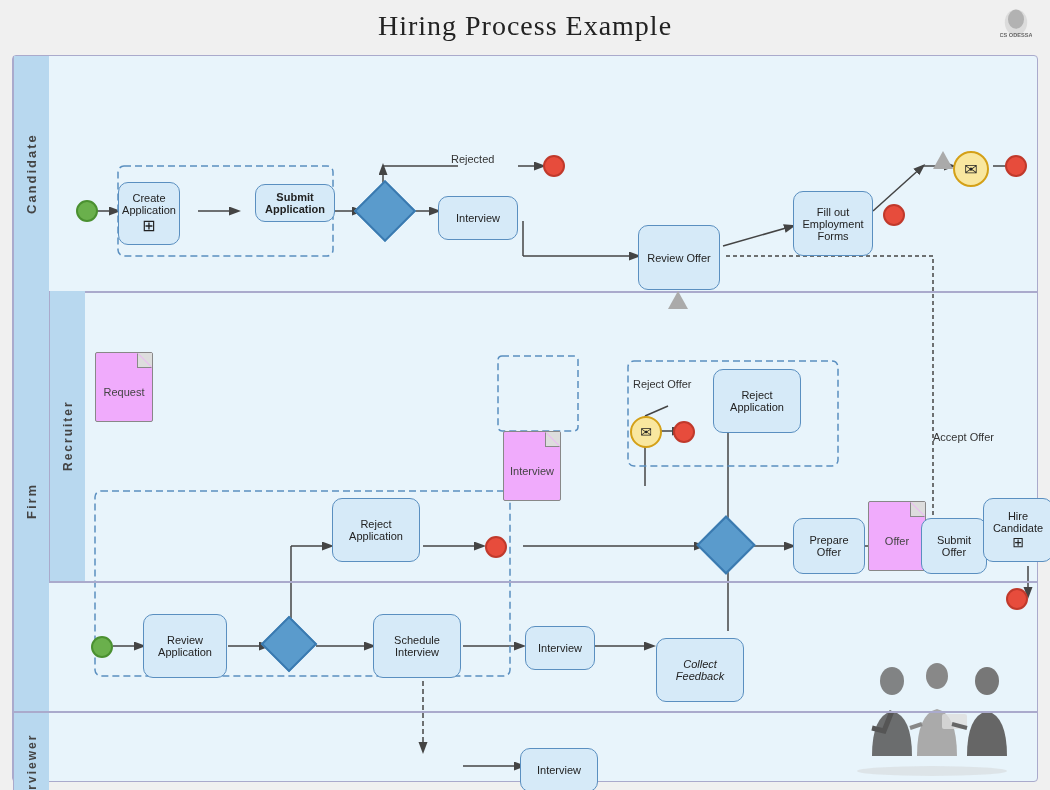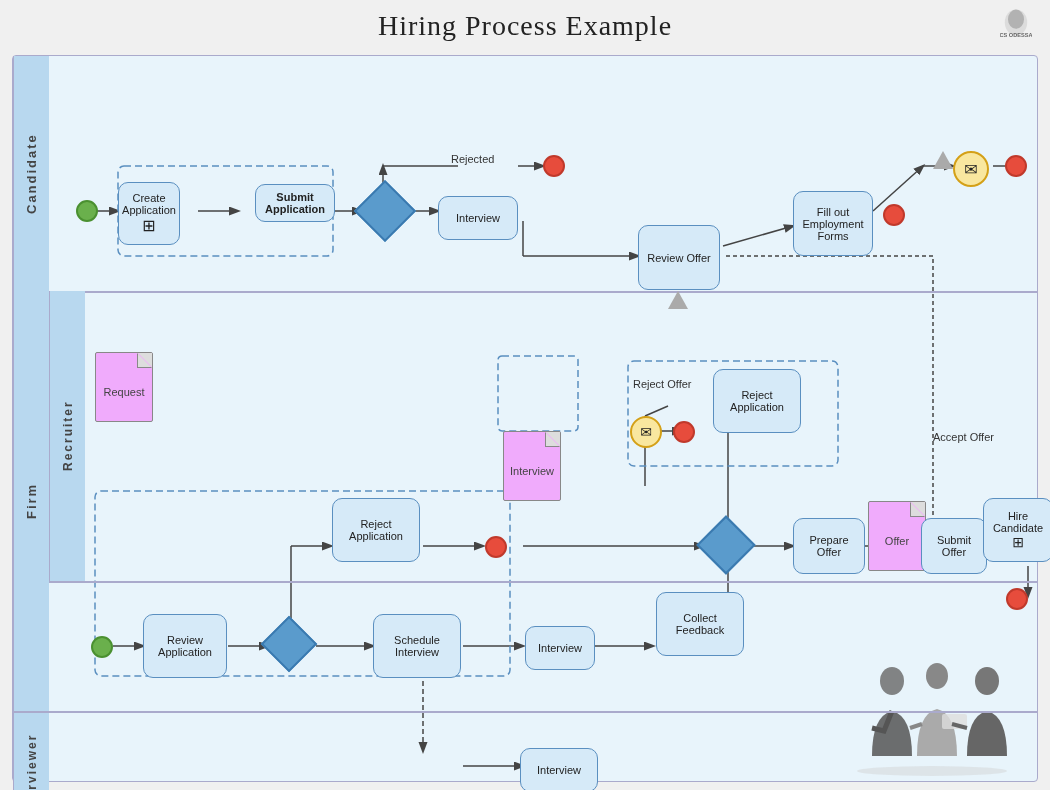--- a/index.html
+++ b/index.html
@@ -418,21 +418,21 @@
   <div class="node circle-end" style="left:472px;top:480px;"></div>
 
   <div class="node rounded-rect" style="left:360px;top:558px;width:88px;height:64px;">
     <span>Schedule Interview</span>
   </div>
 
   <div class="node rounded-rect" style="left:512px;top:570px;width:70px;height:44px;">
     <span>Interview</span>
   </div>
 
-  <div class="node rounded-rect" style="left:643px;top:536px;width:88px;height:64px;">
+  <div class="node rounded-rect" style="left:643px;top:582px;width:88px;height:64px;font-style:italic;">
     <span>Collect Feedback</span>
   </div>
 
   <div class="node" style="left:692px;top:468px;">
     <div class="diamond" style="width:42px;height:42px;"></div>
   </div>
 
   <div class="node rounded-rect" style="left:780px;top:462px;width:72px;height:56px;">
     <span>Prepare Offer</span>
   </div>

